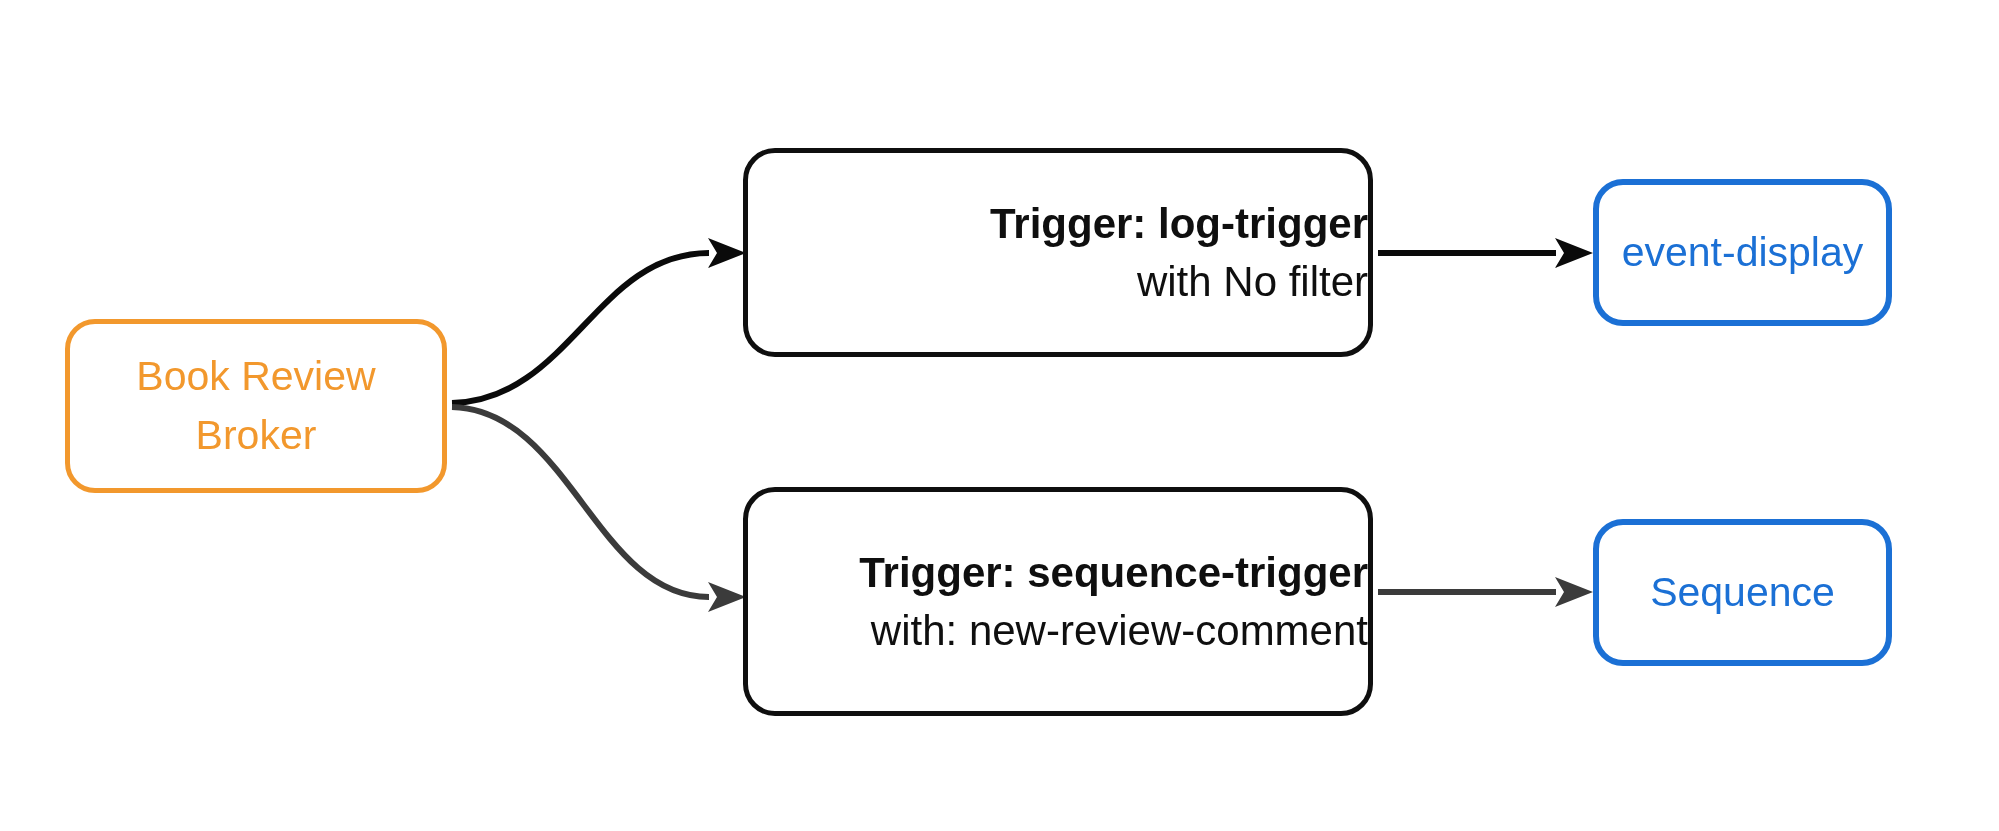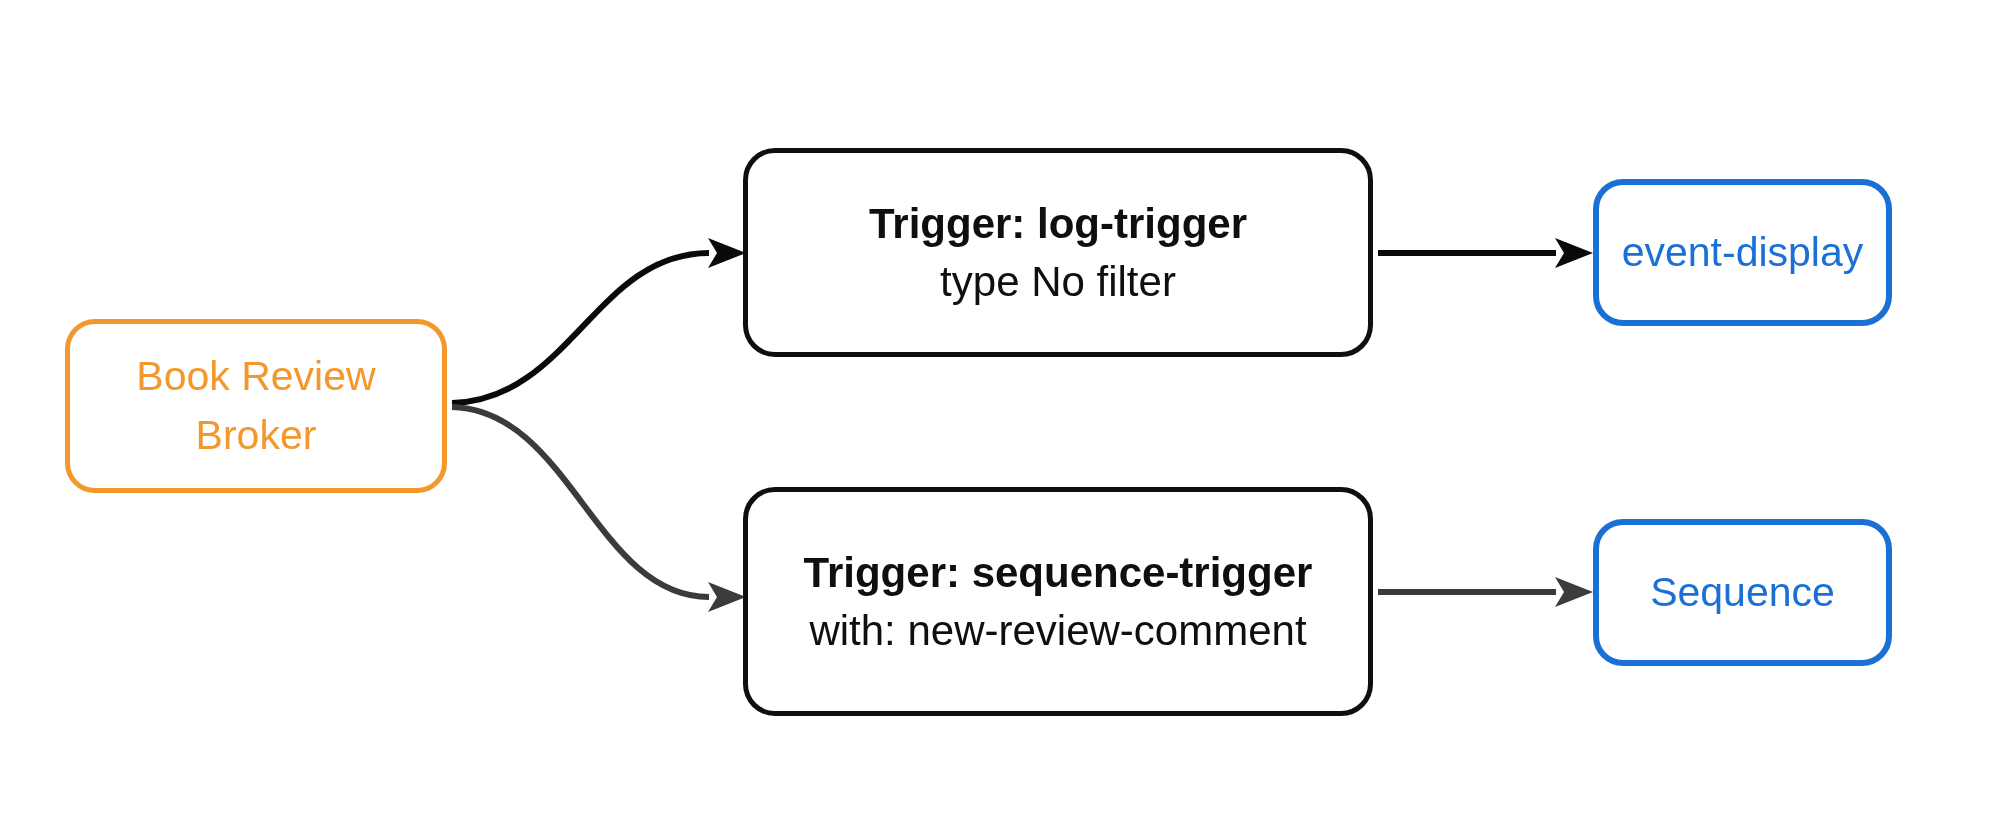--- a/index.html
+++ b/index.html
@@ -33,21 +33,21 @@
   .node-broker {
     left: 65px; top: 319px;
     width: 382px; height: 174px;
     border-width: 5px; border-radius: 30px;
     font-size: 41px; line-height: 59px;
     padding: 0 24px;
   }
   .node-trigger {
     border-width: 5px; border-radius: 32px;
     left: 743px; width: 630px;
-    font-size: 42px; line-height: 58px;
+    font-size: 42px; line-height: 58px; align-items: flex-end;
   }
   .node-trigger-log { top: 148px; height: 209px; }
   .node-trigger-sequence { top: 487px; height: 229px; }
   .node-trigger .title { font-weight: 700; }
   .node-sink {
     width: 299px; height: 147px;
     border-width: 6px; border-radius: 30px;
     font-size: 41px;
   }
   .node-sink-event { left: 1593px; top: 179px; }
@@ -77,21 +77,21 @@
 
     <path class="edge" d="M1378,592 L1556,592" marker-end="url(#ah-gray)" stroke="#3B3B3B"></path>
   </svg>
 
   <div class="node node-broker" style="--c: #F2982D;">
     <span class="label">Book Review Broker</span>
   </div>
 
   <div class="node node-trigger node-trigger-log" style="--c: #0f0f0f;">
     <span class="label title">Trigger: log-trigger</span>
-    <span class="label subtitle">type No filter</span>
+    <span class="label subtitle">with No filter</span>
   </div>
 
   <div class="node node-trigger node-trigger-sequence" style="--c: #0f0f0f;">
     <span class="label title">Trigger: sequence-trigger</span>
     <span class="label subtitle">with: new-review-comment</span>
   </div>
 
   <div class="node node-sink node-sink-event" style="--c: #1B70D5;">
     <span class="label">event-display</span>
   </div>

